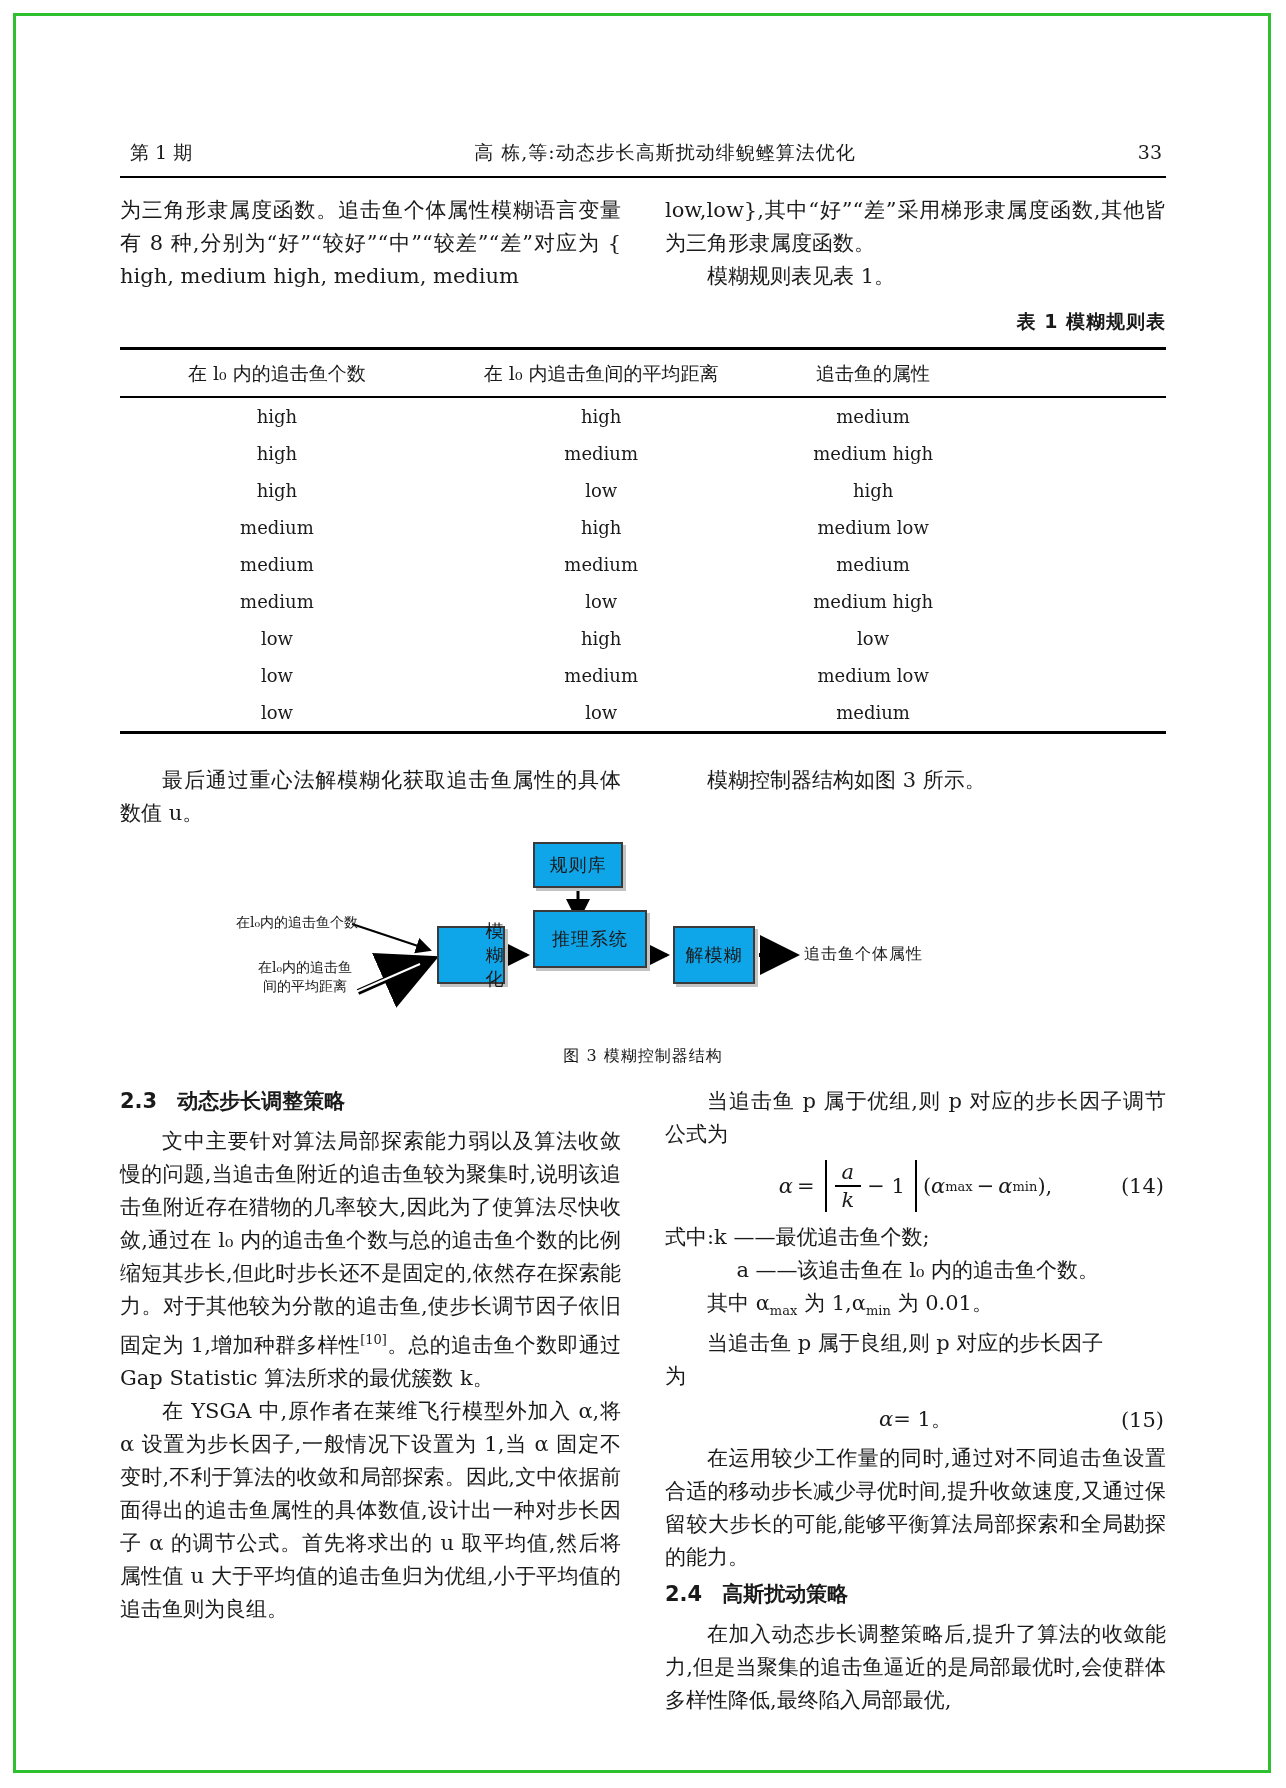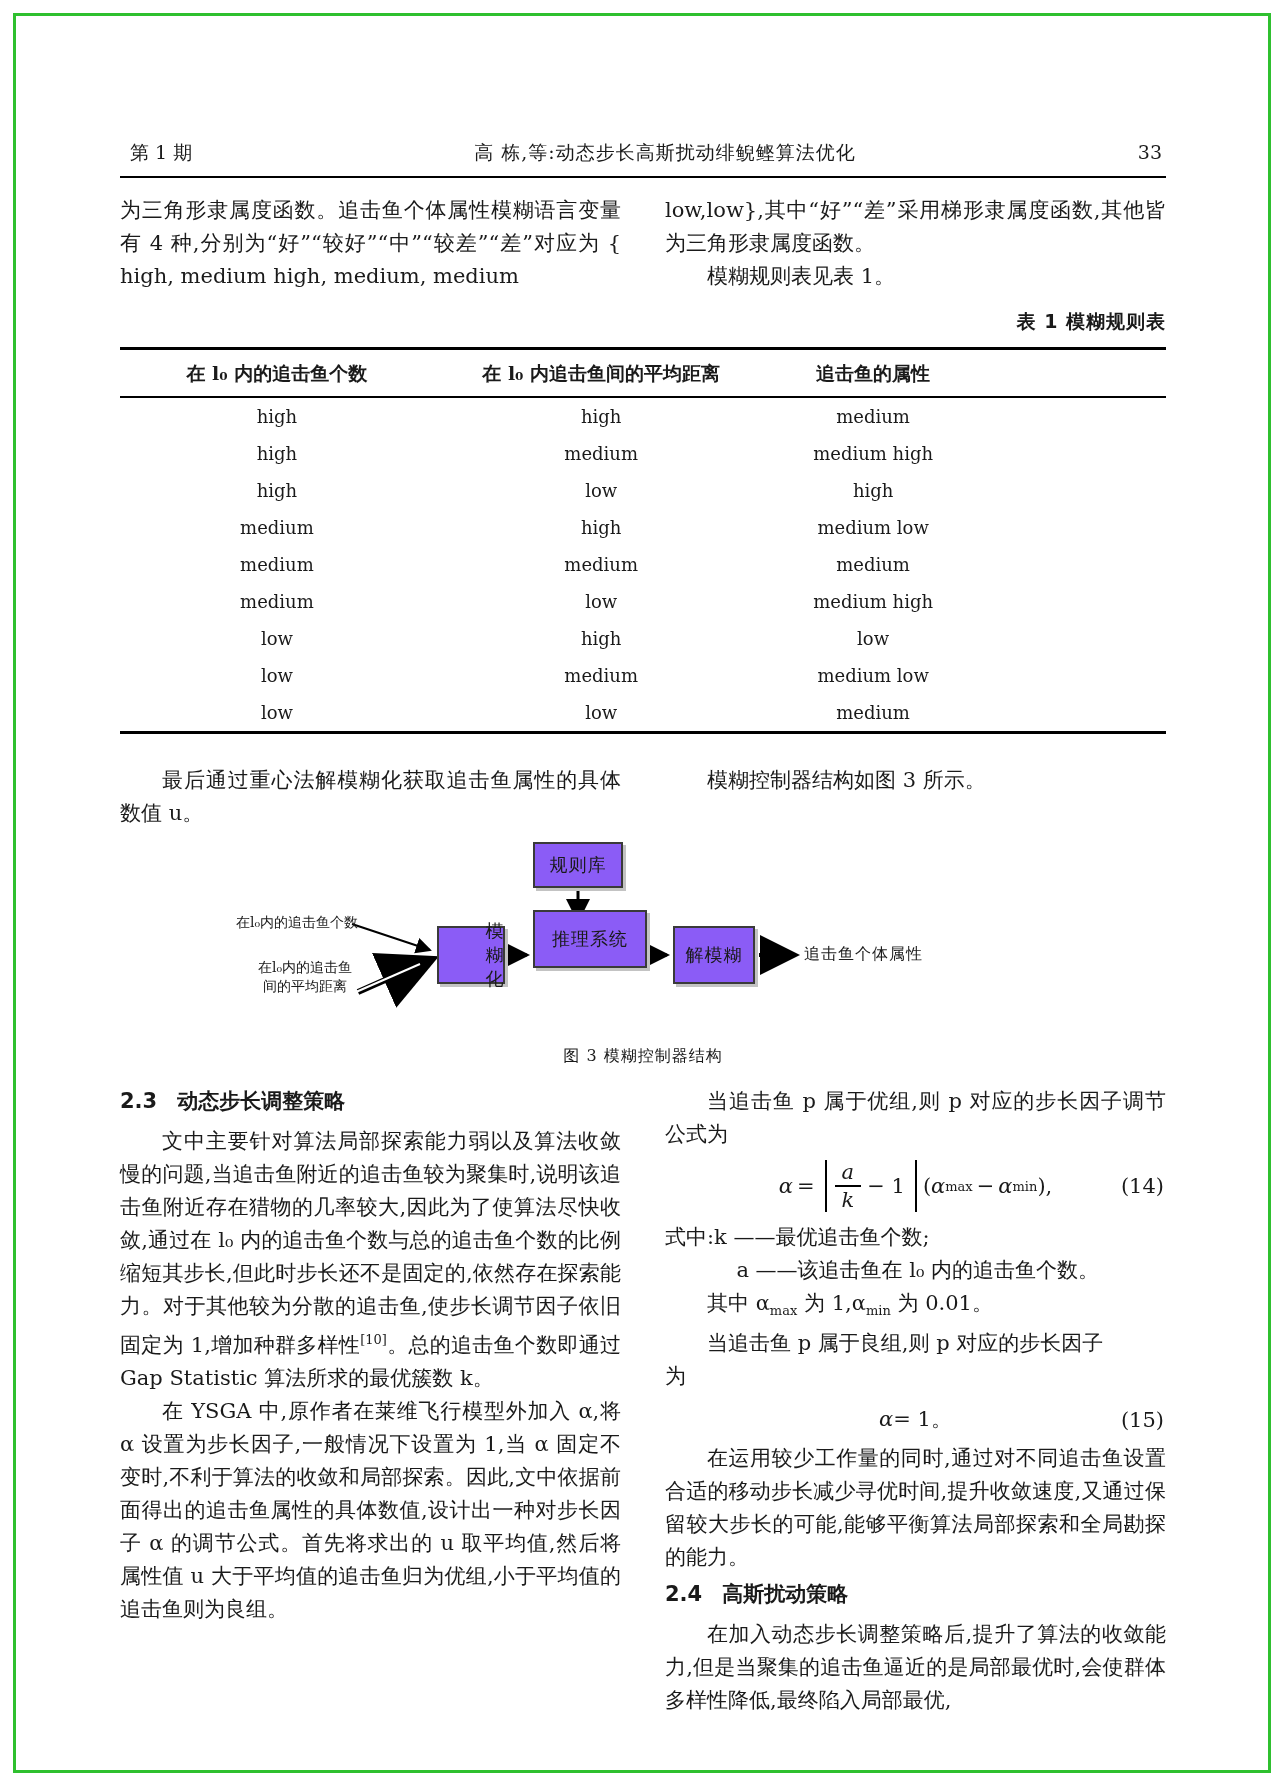--- a/index.html
+++ b/index.html
@@ -31,29 +31,29 @@
   .var { font-style:italic; }
 
   .intro-cols { margin-top:16px; }
 
   
   .table-block { margin-top:16px; }
   .table-caption { text-align:right; font-family:"DejaVu Sans",sans-serif;
                    font-weight:bold; font-size:19px; letter-spacing:1px; }
   table.rules { width:100%; border-collapse:collapse; margin-top:12px;
                 border-top:3px solid #000; border-bottom:3px solid #000; }
-  table.rules th { font-weight:bold; font-size:19px; padding:11px 0 9px;
+  table.rules th { font-weight:normal; font-size:19px; padding:11px 0 9px;
                    border-bottom:2px solid #000; text-align:center; }
   table.rules td { text-align:center; font-size:18px; height:37px; padding:0; }
 
   .post-cols { margin-top:30px; }
 
   
   .figure-area { position:relative; margin-top:10px; height:178px; }
-  .fbox { position:absolute; box-sizing:border-box; background:#8b5cf6;
+  .fbox { position:absolute; box-sizing:border-box; background:#0ea5e9;
           border:2px solid #3a3a3a; box-shadow:3px 3px 0 #c3c3c3;
           display:flex; align-items:center; justify-content:center;
           font-size:18px; letter-spacing:1px; }
   .fbox-rule      { left:413px; top:2px;  width:90px;  height:46px; }
   .fbox-fuzzify   { left:317px; top:86px; width:68px;  height:58px;padding-left:48px; }
   .fbox-inference { left:413px; top:70px; width:114px; height:58px; }
   .fbox-defuzzify { left:553px; top:86px; width:82px;  height:58px; }
   .fig-output { position:absolute; left:684px; top:104px; font-size:16px; letter-spacing:1px; }
   .fig-in1 { position:absolute; left:116px; top:74px;  font-size:14px; }
   .fig-in2 { position:absolute; left:138px; top:118px; font-size:14px;
@@ -87,21 +87,21 @@
   <div class="content">
 
     <div class="header">
       <span class="header-issue">第 1 期</span>
       <span class="header-title">高  栋,等:动态步长高斯扰动绯鲵鲣算法优化</span>
       <span class="header-page">33</span>
     </div>
 
     <div class="cols intro-cols">
       <div class="col">
-        <p class="para">为三角形隶属度函数。追击鱼个体属性模糊语言变量有 4 种,分别为“好”“较好”“中”“较差”“差”对应为 { high, medium high, medium, medium</p>
+        <p class="para">为三角形隶属度函数。追击鱼个体属性模糊语言变量有 8 种,分别为“好”“较好”“中”“较差”“差”对应为 { high, medium high, medium, medium</p>
       </div>
       <div class="col">
         <p class="para">low,low},其中“好”“差”采用梯形隶属度函数,其他皆为三角形隶属度函数。</p>
         <p class="para indent">模糊规则表见表 1。</p>
       </div>
     </div>
 
     <div class="table-block">
       <div class="table-caption">表 1  模糊规则表</div>
       <table class="rules">

